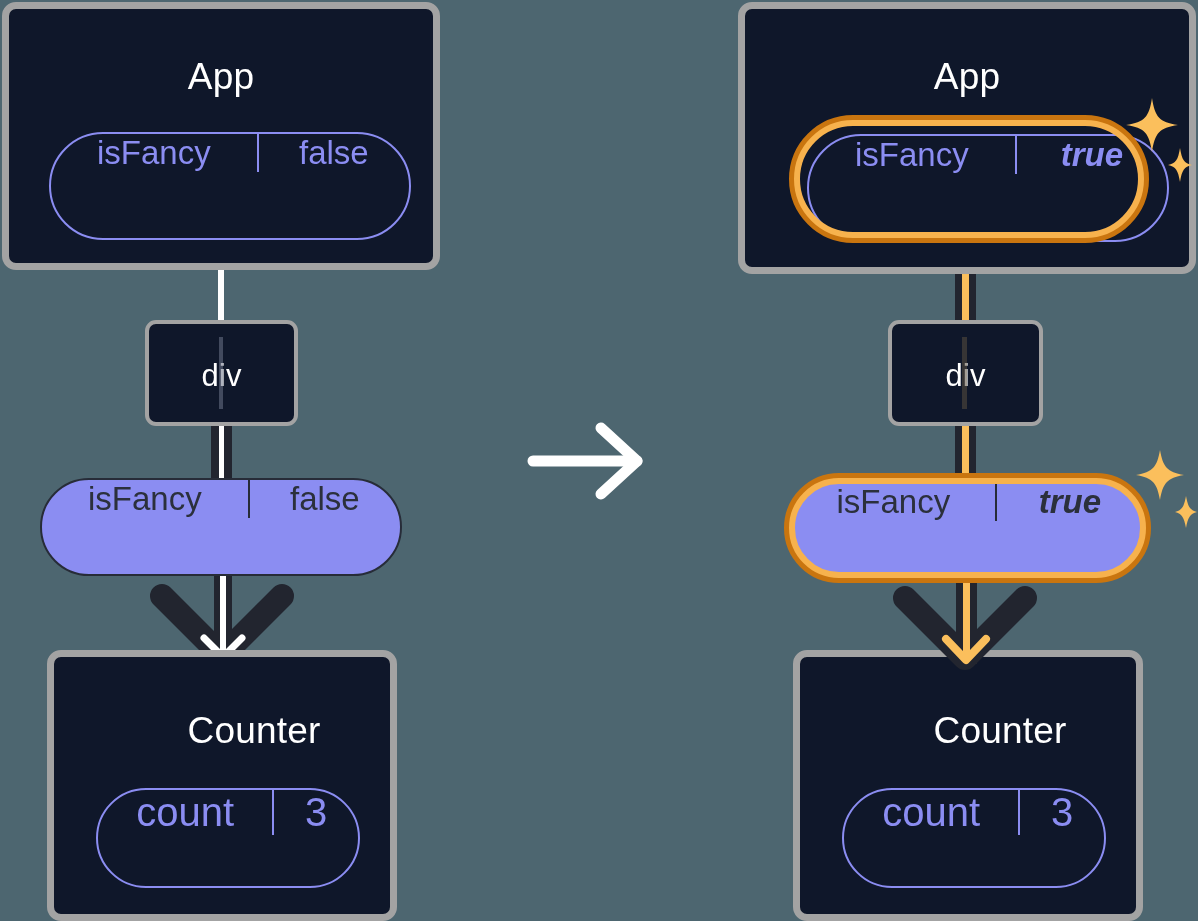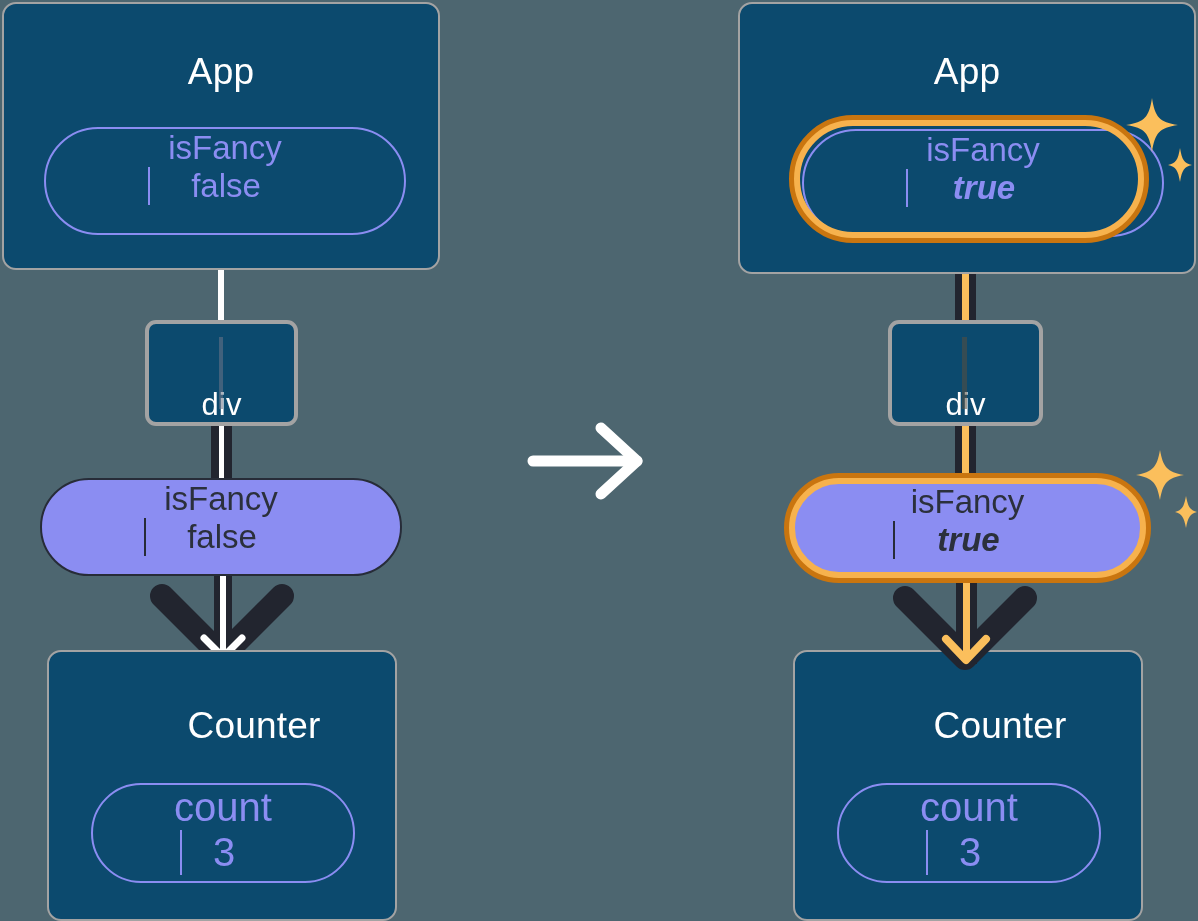--- a/index.html
+++ b/index.html
@@ -14,22 +14,22 @@
     position: relative;
     width: 1198px;
     height: 921px;
     background: #4d6670;
     overflow: hidden;
   }
 
   
   .node-box {
     position: absolute;
-    background: #0c4a6e;
-    border: 2px solid #a3a3a3;
+    background: #0f172a;
+    border: 7px solid #a3a3a3;
     border-radius: 14px;
     box-sizing: border-box;
     z-index: 5;
     padding-left: 6px;
   }
   .node-title {
     position: absolute;
     left: 0;
     width: 100%;
     text-align: center;
@@ -37,24 +37,23 @@
     font-weight: 400;
     letter-spacing: .2px;
     white-space: nowrap;
   }
 
   
   .pill {
     position: absolute;
     box-sizing: border-box;
     display: flex;
-    align-items: center;
+    align-items: flex-start;
     border-radius: 999px;
     overflow: hidden;
-    flex-direction: column;
   }
   .pill .seg {
     display: flex;
     align-items: center;
     justify-content: center;
     box-sizing: border-box;
     white-space: nowrap;
   }
   .pill-outline {
     border: 2px solid #8b8df2;
@@ -113,21 +112,21 @@
   .sparkle {
     position: absolute;
     z-index: 12;
   }
 
   
   .mid-arrow { position: absolute; z-index: 4; }
 
   
   .t-app    { font-size: 37px; }
-  .t-div    { font-size: 31px; margin-top: 29px; }
+  .t-div    { font-size: 31px; }
   .t-count  { font-size: 37px; margin-left: 32px; }
   .f-pill-l { font-size: 33px; }
   .f-pill-s { font-size: 40px; }
   .bold     { font-weight: 700; font-style: italic; }
 </style>
 </head>
 <body>
 
 <div id="stage">
 

